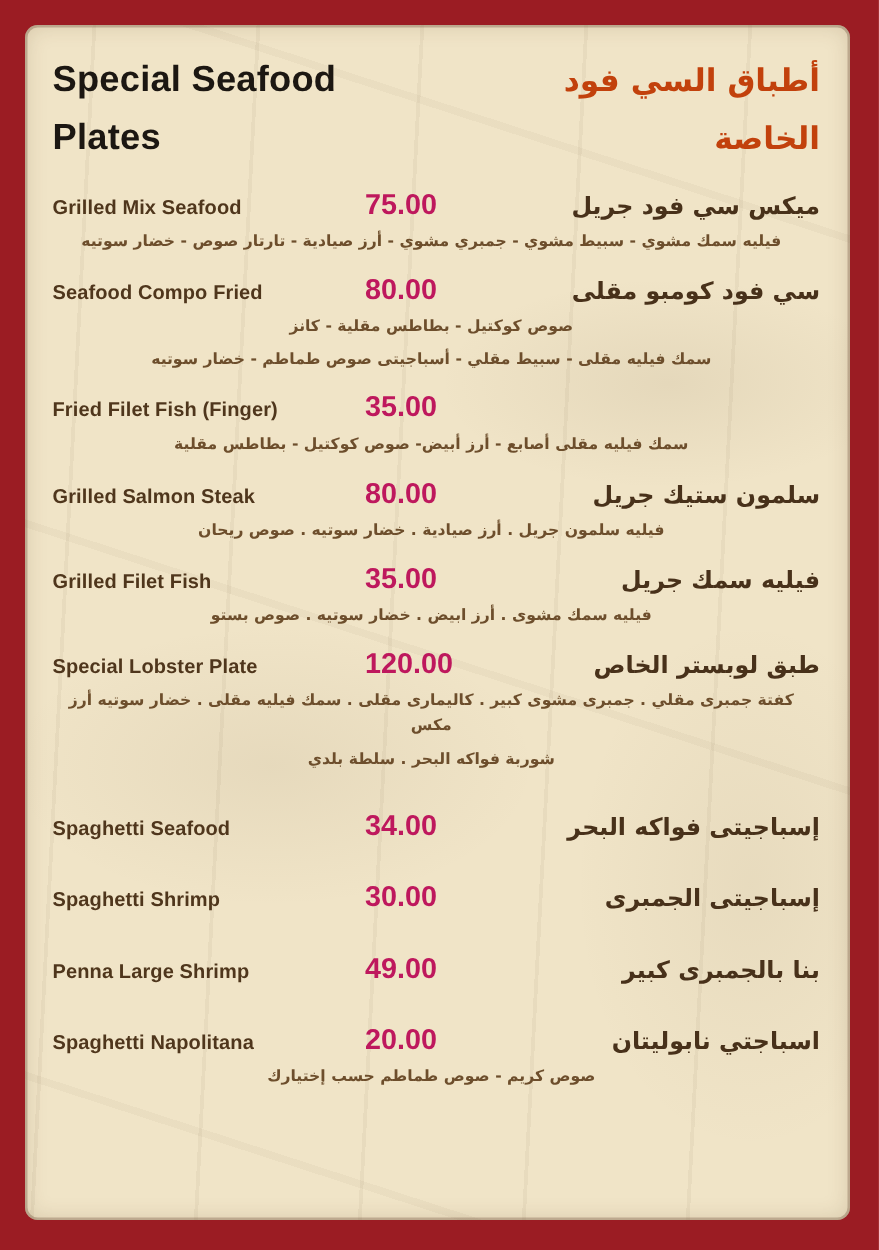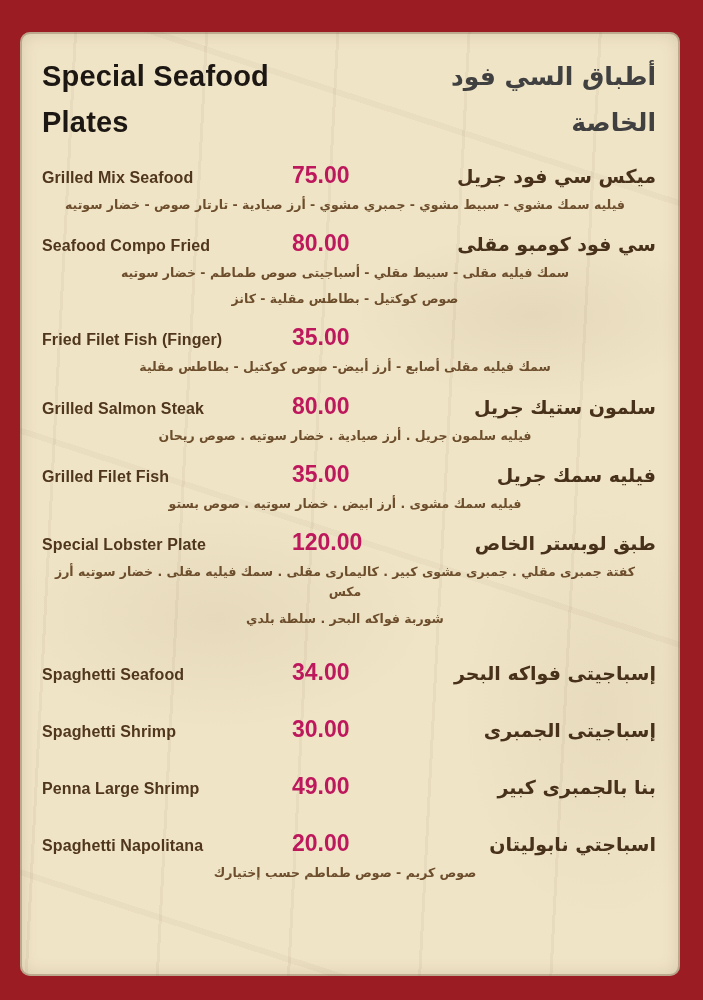--- a/index.html
+++ b/index.html
@@ -5,21 +5,21 @@
   html,body { margin:0; padding:0; }
   body {
     width:703px; height:1000px;
     font-family:"Liberation Sans", sans-serif;
     background:#9b1c23;
     overflow:hidden;
   }
   .frame {
     width:703px; height:1000px;
     box-sizing:border-box;
-    padding:32px 23px 24px 20px;
+    padding:20px 23px 24px 20px;
     background:#9b1c23;
   }
   .panel {
     position:relative;
     width:100%; height:100%;
     box-sizing:border-box;
     background:#f0e4c7;
     border-radius:10px;
     box-shadow: inset 0 0 0 2px rgba(70,35,15,.25), inset 0 0 18px rgba(90,60,30,.18);
     padding:22px 24px 16px 22px;
@@ -41,21 +41,21 @@
     display:flex; justify-content:space-between; align-items:flex-start;
   }
   .title-en {
     width:310px;
     font-size:29px; font-weight:bold; color:#1c1712;
     line-height:1.58; letter-spacing:.2px;
   }
   .title-ar {
     width:215px; direction:rtl; text-align:right;
     font-family:"DejaVu Sans", sans-serif;
-    font-size:25px; font-weight:bold; color:#404040;
+    font-size:25px; font-weight:bold; color:#c2410c;
     line-height:1.85;
   }
   .section-2 .section-header { margin-top:20px; }
   .section-2 .title-en { font-size:31px; line-height:1.3; }
   .section-2 .title-ar { line-height:1.3; }
 
   .item-row {
     display:flex; align-items:baseline;
     margin-top:15px;
   }
@@ -98,22 +98,22 @@
             <div class="name-en">Grilled Mix Seafood</div>
             <div class="price">75.00</div>
             <div class="name-ar" dir="rtl">ميكس سي فود جريل</div>
           </div>
           <div class="desc" dir="rtl">فيليه سمك مشوي - سبيط مشوي - جمبري مشوي - أرز صيادية - تارتار صوص - خضار سوتيه</div>
           <div class="item-row">
             <div class="name-en">Seafood Compo Fried</div>
             <div class="price">80.00</div>
             <div class="name-ar" dir="rtl">سي فود كومبو مقلى</div>
           </div>
+          <div class="desc" dir="rtl">صوص كوكتيل - بطاطس مقلية - كانز</div>
           <div class="desc" dir="rtl">سمك فيليه مقلى - سبيط مقلي - أسباجيتى صوص طماطم - خضار سوتيه</div>
-          <div class="desc" dir="rtl">صوص كوكتيل - بطاطس مقلية - كانز</div>
           <div class="item-row">
             <div class="name-en">Fried Filet Fish (Finger)</div>
             <div class="price">35.00</div>
           </div>
           <div class="desc" dir="rtl">سمك فيليه مقلى أصابع - أرز أبيض- صوص كوكتيل - بطاطس مقلية</div>
           <div class="item-row">
             <div class="name-en">Grilled Salmon Steak</div>
             <div class="price">80.00</div>
             <div class="name-ar" dir="rtl">سلمون ستيك جريل</div>
           </div>

